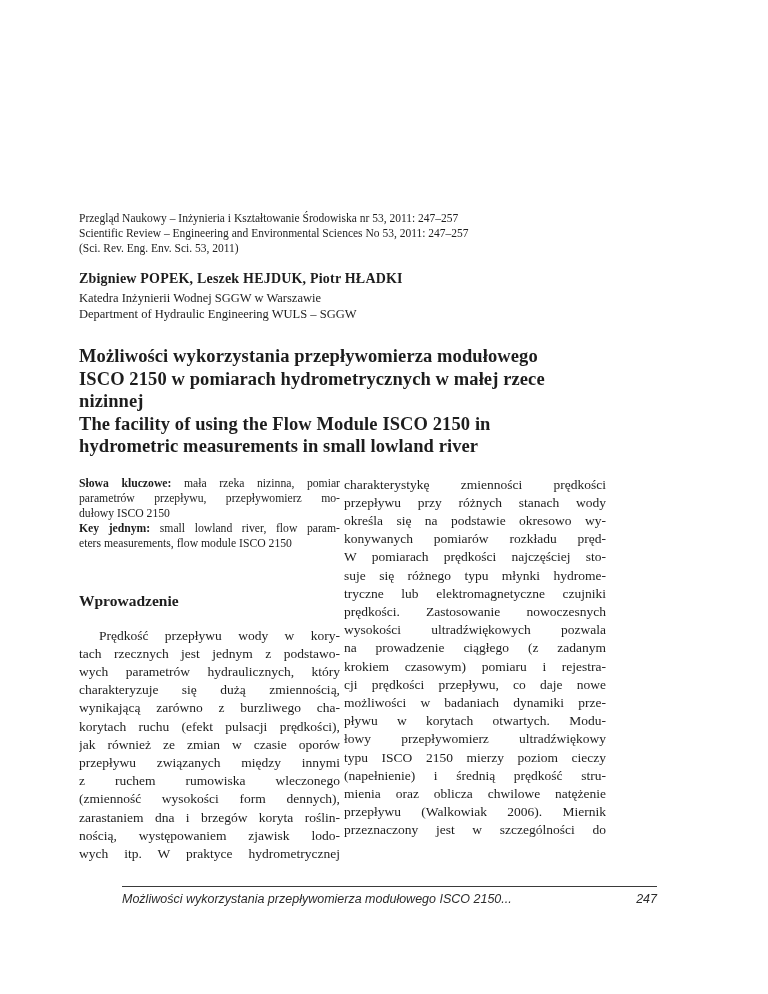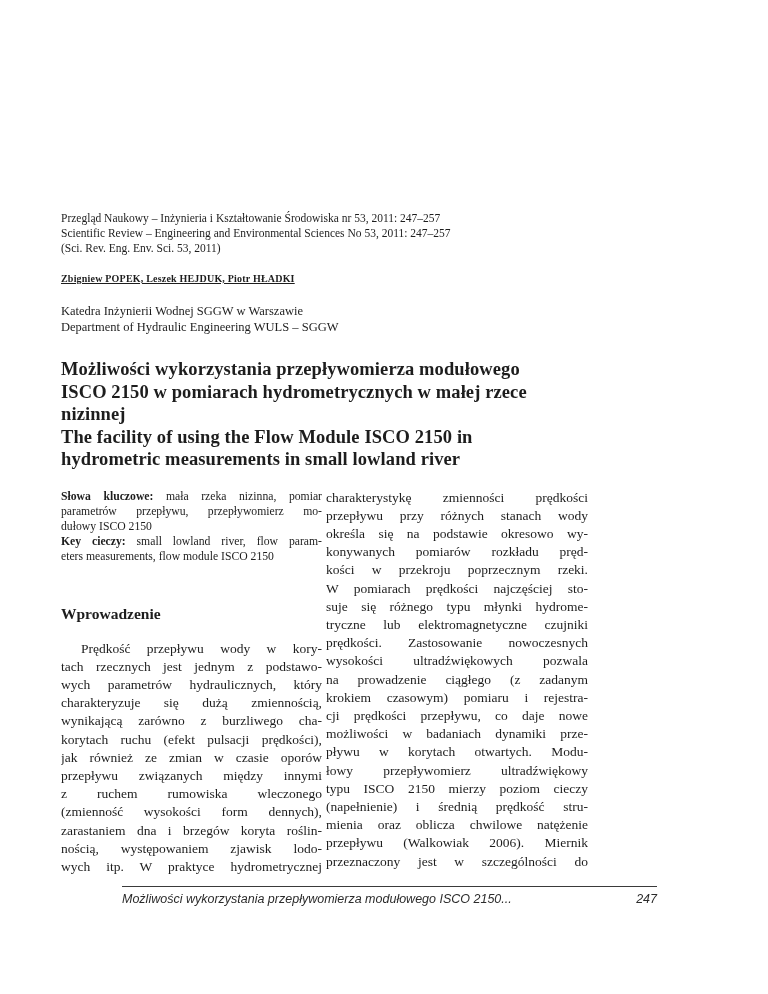--- a/index.html
+++ b/index.html
@@ -6,39 +6,38 @@
     margin: 0;
     padding: 0;
     background: #ffffff;
   }
   .page {
     position: relative;
     width: 768px;
     height: 994px;
     background: #ffffff;
     box-sizing: border-box;
-    padding: 211px 112px 0 61px;
+    padding: 211px 112px 0 79px;
     font-family: "Liberation Serif", serif;
     color: #1d1d1d;
     overflow: hidden;
   }
   .citation {
     font-size: 11.5px;
     line-height: 15px;
   }
   .authors {
     margin-top: 15px;
-    font-size: 10px;
+    font-size: 14px;
     font-weight: bold;
     line-height: 16px;
     letter-spacing: 0.2px;
-    text-decoration: underline;
   }
   .affiliation {
-    margin-top: 17px;
+    margin-top: 4px;
     font-size: 12.5px;
     line-height: 15.5px;
   }
   .title {
     margin: 23px 0 0 0;
     font-size: 18.5px;
     font-weight: bold;
     line-height: 22.5px;
     letter-spacing: 0.1px;
   }
@@ -126,21 +125,21 @@
       </div>
   </h1>
 
   <div class="columns">
 
     <div class="col col-left">
       <div class="keywords just">
           <div class="line"><b>Słowa kluczowe:</b> mała rzeka nizinna, pomiar</div>
           <div class="line">parametrów przepływu, przepływomierz mo-</div>
           <div class="line end">dułowy ISCO 2150</div>
-          <div class="line"><b>Key cieczy:</b> small lowland river, flow param-</div>
+          <div class="line"><b>Key jednym:</b> small lowland river, flow param-</div>
           <div class="line end">eters measurements, flow module ISCO 2150</div>
         </div>
       <h2 class="section-heading">Wprowadzenie</h2>
       <div class="bodytext just">
           <div class="line indent">Prędkość przepływu wody w kory-</div>
           <div class="line">tach rzecznych jest jednym z podstawo-</div>
           <div class="line">wych parametrów hydraulicznych, który</div>
           <div class="line">charakteryzuje się dużą zmiennością,</div>
           <div class="line">wynikającą zarówno z burzliwego cha-</div>
           <div class="line">korytach ruchu (efekt pulsacji prędkości),</div>
@@ -153,21 +152,20 @@
           <div class="line">wych itp. W praktyce hydrometrycznej</div>
         </div>
     </div>
 
     <div class="col col-right">
       <div class="bodytext just" style="margin-top:0;">
           <div class="line">charakterystykę zmienności prędkości</div>
           <div class="line">przepływu przy różnych stanach wody</div>
           <div class="line">określa się na podstawie okresowo wy-</div>
           <div class="line">konywanych pomiarów rozkładu pręd-</div>
-          <div class="line">kości w przekroju poprzecznym rzeki.</div>
           <div class="line">W pomiarach prędkości najczęściej sto-</div>
           <div class="line">suje się różnego typu młynki hydrome-</div>
           <div class="line">tryczne lub elektromagnetyczne czujniki</div>
           <div class="line">prędkości. Zastosowanie nowoczesnych</div>
           <div class="line">wysokości ultradźwiękowych pozwala</div>
           <div class="line">na prowadzenie ciągłego (z zadanym</div>
           <div class="line">krokiem czasowym) pomiaru i rejestra-</div>
           <div class="line">cji prędkości przepływu, co daje nowe</div>
           <div class="line">możliwości w badaniach dynamiki prze-</div>
           <div class="line">pływu w korytach otwartych. Modu-</div>

